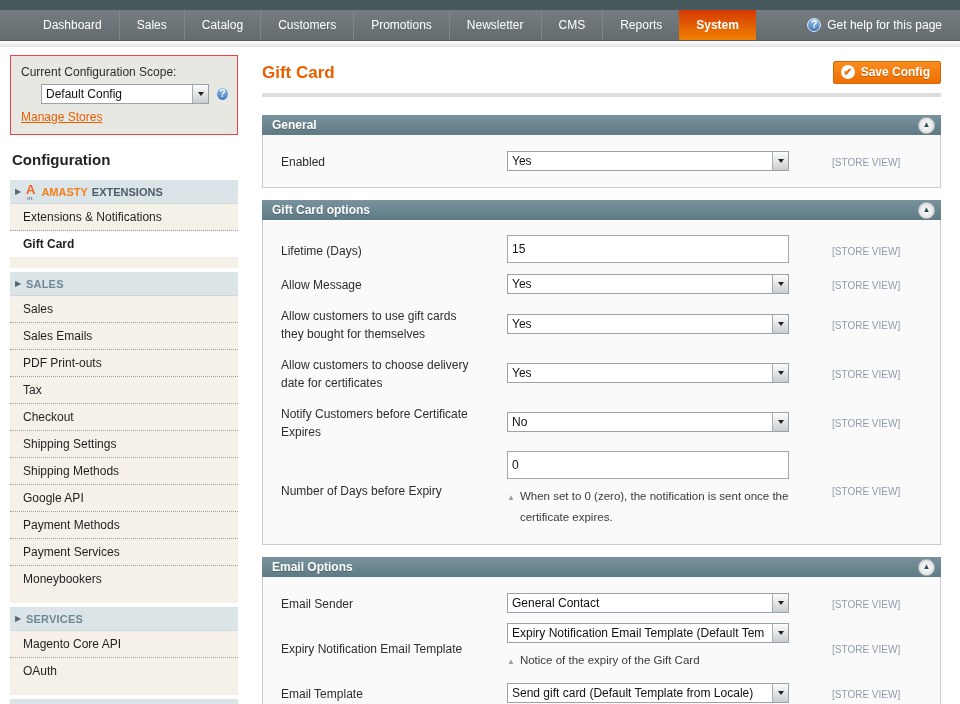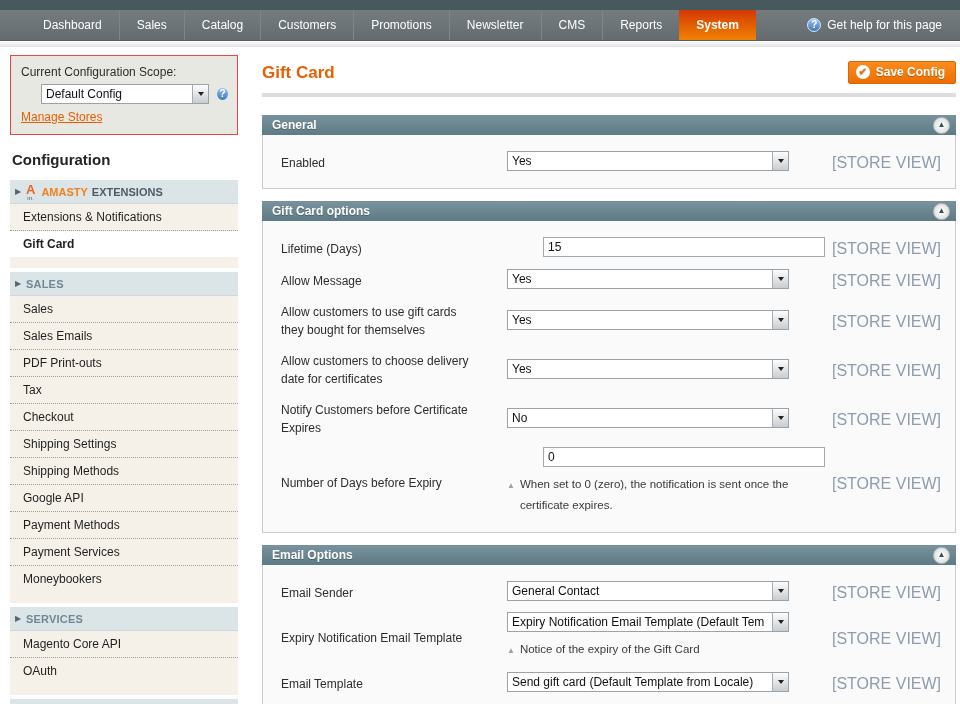--- a/index.html
+++ b/index.html
@@ -50,39 +50,39 @@
   .side-item:last-child{border-bottom:none;}
   .side-item.active{background:#fff;font-weight:bold;}
   .group-foot{height:11px;background:var(--beige);}
   .side-group{margin-bottom:3px;}
 
   
   .select{display:flex;align-items:stretch;background:#fff;border:1px solid #98a3ab;height:20px;cursor:pointer;}
   .sel-value{flex:1;padding:2px 4px;white-space:nowrap;overflow:hidden;font-size:12px;color:#111;}
   .sel-btn{width:16px;flex-shrink:0;background:linear-gradient(#fdfdfd,#c9cdd0);border-left:1px solid #a5acb2;display:flex;align-items:center;justify-content:center;}
   .sel-btn .tri{width:0;height:0;border-left:3.5px solid transparent;border-right:3.5px solid transparent;border-top:4px solid #222;}
-  input[type=text]{width:100%;height:20px;border:1px solid #a2a8ad;padding:2px 4px;font:12px "Liberation Sans",sans-serif;color:#111;background:#fff;margin-left:36px;}
+  input[type=text]{width:100%;height:28px;border:1px solid #a2a8ad;padding:2px 4px;font:12px "Liberation Sans",sans-serif;color:#111;background:#fff;}
 
   
   .content-header{display:flex;align-items:center;justify-content:space-between;margin-top:6px;}
   .page-title{color:var(--accent);font-size:17px;font-weight:bold;}
   .save-btn{display:inline-flex;align-items:center;gap:6px;background:linear-gradient(#fb8c1e,#ed6e00);border:1px solid #d96708;border-radius:2px;color:#fff;font-weight:bold;font-size:12px;padding:3px 10px 4px 7px;cursor:pointer;text-shadow:0 1px 0 rgba(120,50,0,.4);}
   .save-icon{width:14px;height:14px;border-radius:50%;background:#fff;color:#ef7200;font-size:10px;font-weight:bold;display:inline-flex;align-items:center;justify-content:center;line-height:1;}
   .divider{height:4px;background:#ddd;margin:9px 0 18px 0;}
 
   .section{margin-bottom:12px;}
   .section-header{height:20px;background:linear-gradient(var(--sec-head-top),var(--sec-head-bot));display:flex;align-items:center;justify-content:space-between;padding:0 6px 0 10px;}
   .section-title{color:#fff;font-weight:bold;font-size:12px;text-shadow:0 1px 0 rgba(0,0,0,.25);}
   .collapse-btn{width:17px;height:17px;border-radius:50%;background:radial-gradient(#fff,#d6d6d6);border:1px solid #b6bcbe;color:#2f4f59;font-size:8px;display:flex;align-items:center;justify-content:center;cursor:pointer;line-height:1;}
   .section-body{border:1px solid #ccc;border-top:none;background:#fafafa;padding:15px 14px 14px 18px;}
   .cfg-row{display:flex;align-items:center;margin-bottom:10px;gap:16px;}
   .cfg-row:last-child{margin-bottom:2px;}
   .cfg-label{width:210px;flex-shrink:0;padding-top:3px;line-height:18px;padding-right:14px;color:#2d2d2d;}
   .cfg-field{width:282px;flex-shrink:0;}
-  .cfg-scope{margin-left:27px;padding-top:4px;font-size:16px;color:var(--scope-label);white-space:nowrap;}
+  .cfg-scope{margin-left:27px;padding-top:4px;font-size:10px;color:var(--scope-label);white-space:nowrap;}
   .note{display:flex;gap:5px;margin-top:7px;width:330px;line-height:21px;color:#3a3a3a;font-size:11.5px;}
   .note-arrow{color:#9aa4a8;font-size:8px;padding-top:1px;flex-shrink:0;}
 </style>
 </head>
 <body>
 
 <div class="top-strip"></div>
 
 <div class="navbar">
   <div id="nav-menu" style="display:flex;align-items:stretch;">

